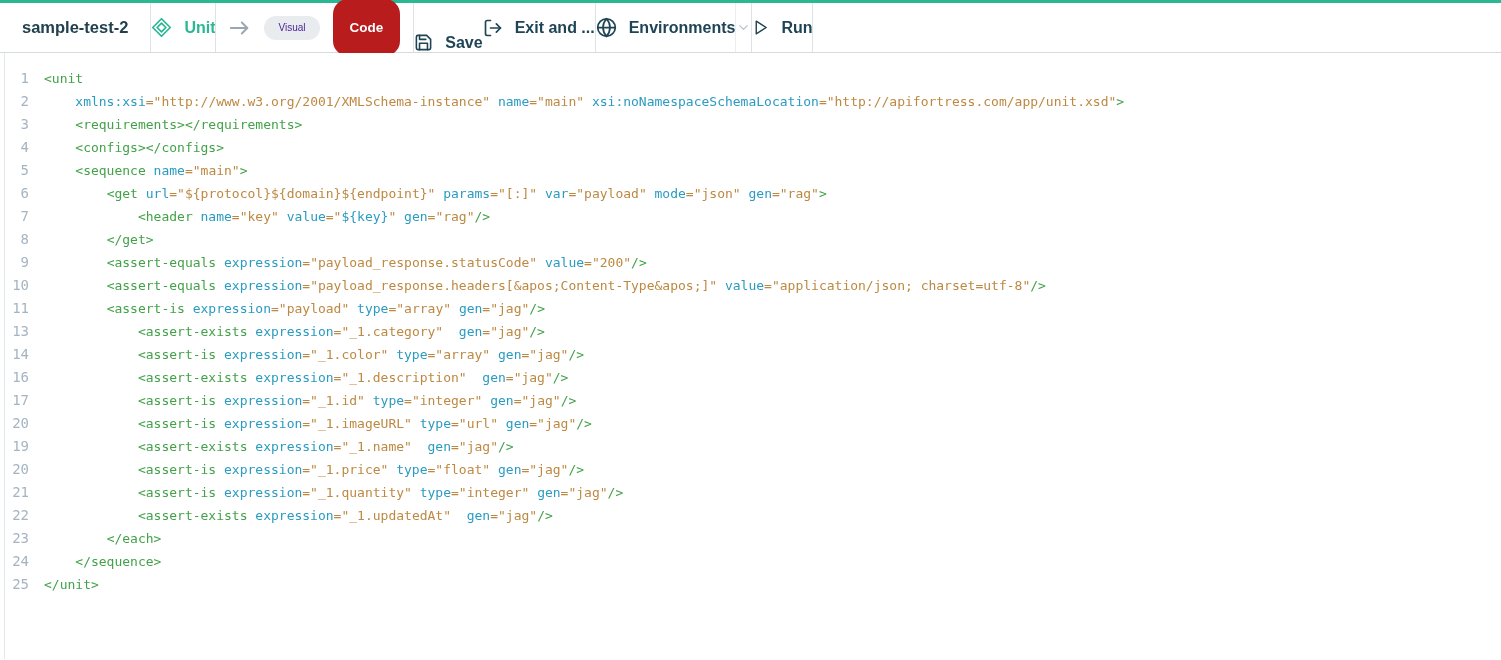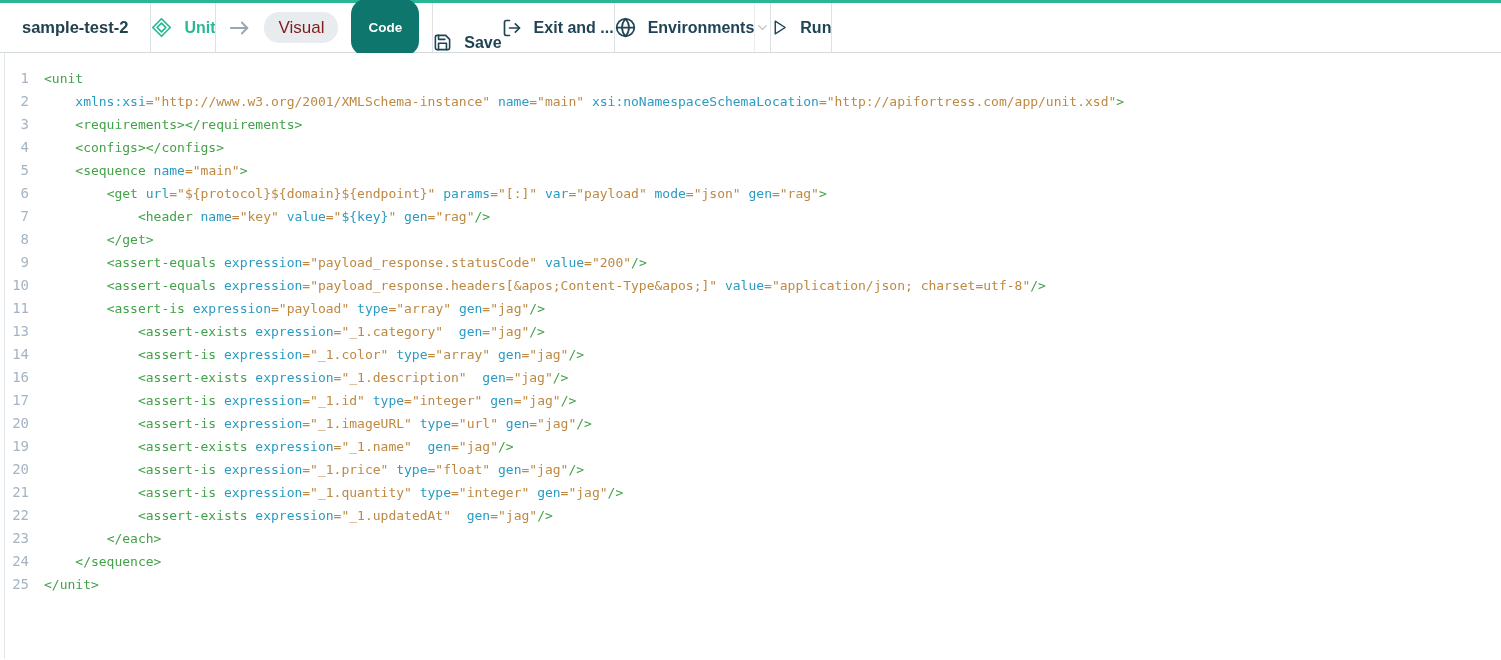--- a/index.html
+++ b/index.html
@@ -20,22 +20,22 @@
   .tb-title{padding:0 22px;font-size:16.5px;font-weight:700;color:#21414f;}
   button.tb-btn{
     display:flex;align-items:center;height:100%;background:none;border:none;
     font-family:inherit;font-size:16px;font-weight:700;color:#1f4455;
     cursor:pointer;padding:0;gap:12px;
   }
   .seg-unit{padding:0 17px;gap:9px;color:#2ab794;}
   .seg-unit .lbl{color:#2ab794;}
   .seg-mode{padding:0 13px;gap:13px;}
   .pill{border:none;font-family:inherit;cursor:pointer;border-radius:15px;line-height:1;}
-  .pill-visual{background:#e9ecef;color:#7f1d1d;font-size:17px;font-weight:400;padding:7px 14px;}
-  .pill-code{background:#0f766e;color:#ffffff;font-size:13.5px;font-weight:700;padding:22px 17px;}
+  .pill-visual{background:#e9ecef;color:#4c1d95;font-size:10px;font-weight:400;padding:7px 14px;}
+  .pill-code{background:#b91c1c;color:#ffffff;font-size:13.5px;font-weight:700;padding:22px 17px;}
   .seg-save{padding:0 14px;gap:8px;margin-top:30px;}
   .seg-exit{padding:0 14px;gap:9px;}
   .seg-env{padding:0 16px;gap:10px;}
   .seg-chev{padding:0 8px;}
   .seg-run{padding:0 21px;gap:10px;}
   .icn{flex:none;display:inline-flex;}
   .icn svg{stroke:#1f4455;fill:none;stroke-width:2;stroke-linecap:round;stroke-linejoin:round;}
   .icn.teal svg{stroke:#2ab794;}
   .icn.gray svg{stroke:#9aa7b0;}
   .icn.lite svg{stroke:#b6c2ca;}

